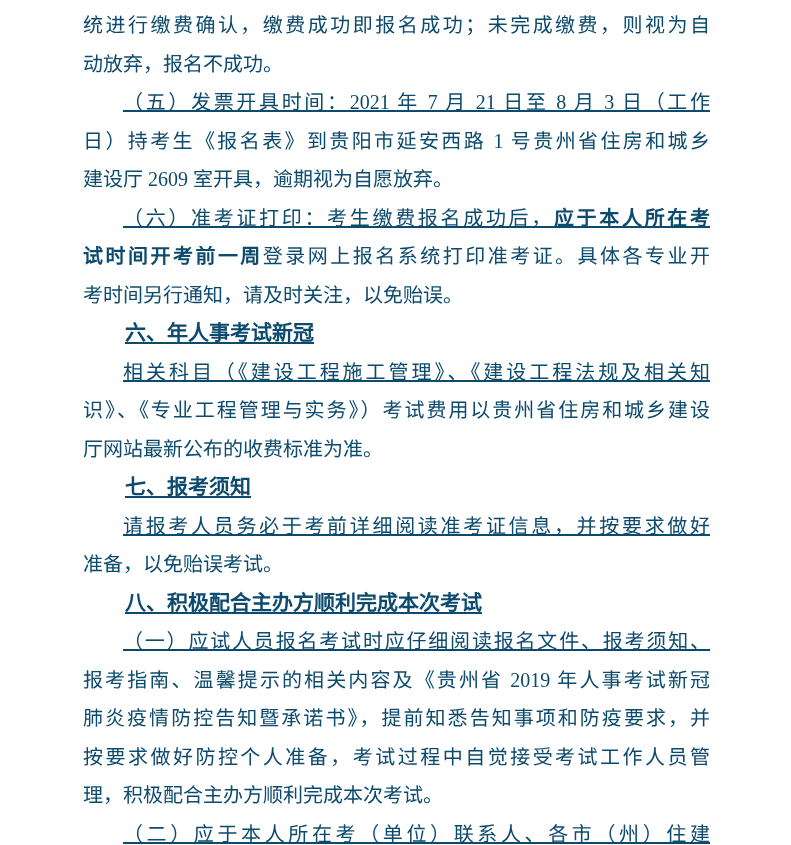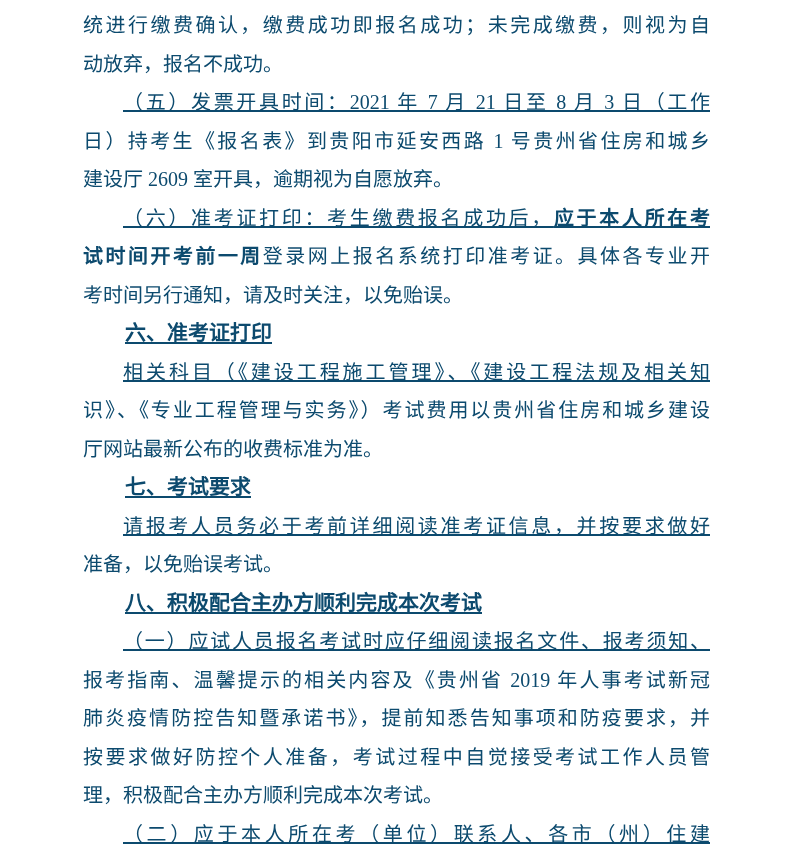--- a/index.html
+++ b/index.html
@@ -51,25 +51,25 @@
 
 <div class="page">
     <div class="line just"><span class="run">统进行缴费确认，缴费成功即报名成功；未完成缴费，则视为自</span></div>
     <div class="line"><span class="run">动放弃，报名不成功。</span></div>
     <div class="line indent just"><span class="run">（五）发票开具时间：2021 年 7 月 21 日至 8 月 3 日（工作</span></div>
     <div class="line just"><span class="run">日）持考生《报名表》到贵阳市延安西路 1 号贵州省住房和城乡</span></div>
     <div class="line"><span class="run">建设厅 2609 室开具，逾期视为自愿放弃。</span></div>
     <div class="line indent just"><span class="run">（六）准考证打印：考生缴费报名成功后，</span><span class="run bold">应于本人所在考</span></div>
     <div class="line just"><span class="run bold">试时间开考前一周</span><span class="run">登录网上报名系统打印准考证。具体各专业开</span></div>
     <div class="line"><span class="run">考时间另行通知，请及时关注，以免贻误。</span></div>
-    <div class="line indent heading"><span class="run bold">六、准考证打印</span></div>
+    <div class="line indent heading"><span class="run bold">六、年人事考试新冠</span></div>
     <div class="line indent just"><span class="run">相关科目（《建设工程施工管理》、《建设工程法规及相关知</span></div>
     <div class="line just"><span class="run">识》、《专业工程管理与实务》）考试费用以贵州省住房和城乡建设</span></div>
     <div class="line"><span class="run">厅网站最新公布的收费标准为准。</span></div>
-    <div class="line indent heading"><span class="run bold">七、考试要求</span></div>
+    <div class="line indent heading"><span class="run bold">七、报考须知</span></div>
     <div class="line indent just"><span class="run">请报考人员务必于考前详细阅读准考证信息，并按要求做好</span></div>
     <div class="line"><span class="run">准备，以免贻误考试。</span></div>
     <div class="line indent heading"><span class="run bold">八、积极配合主办方顺利完成本次考试</span></div>
     <div class="line indent just"><span class="run">（一）应试人员报名考试时应仔细阅读报名文件、报考须知、</span></div>
     <div class="line just"><span class="run">报考指南、温馨提示的相关内容及《贵州省 2019 年人事考试新冠</span></div>
     <div class="line just"><span class="run">肺炎疫情防控告知暨承诺书》，提前知悉告知事项和防疫要求，并</span></div>
     <div class="line just"><span class="run">按要求做好防控个人准备，考试过程中自觉接受考试工作人员管</span></div>
     <div class="line"><span class="run">理，积极配合主办方顺利完成本次考试。</span></div>
     <div class="line indent just"><span class="run">（二）应于本人所在考（单位）联系人、各市（州）住建</span></div>
   </div>

